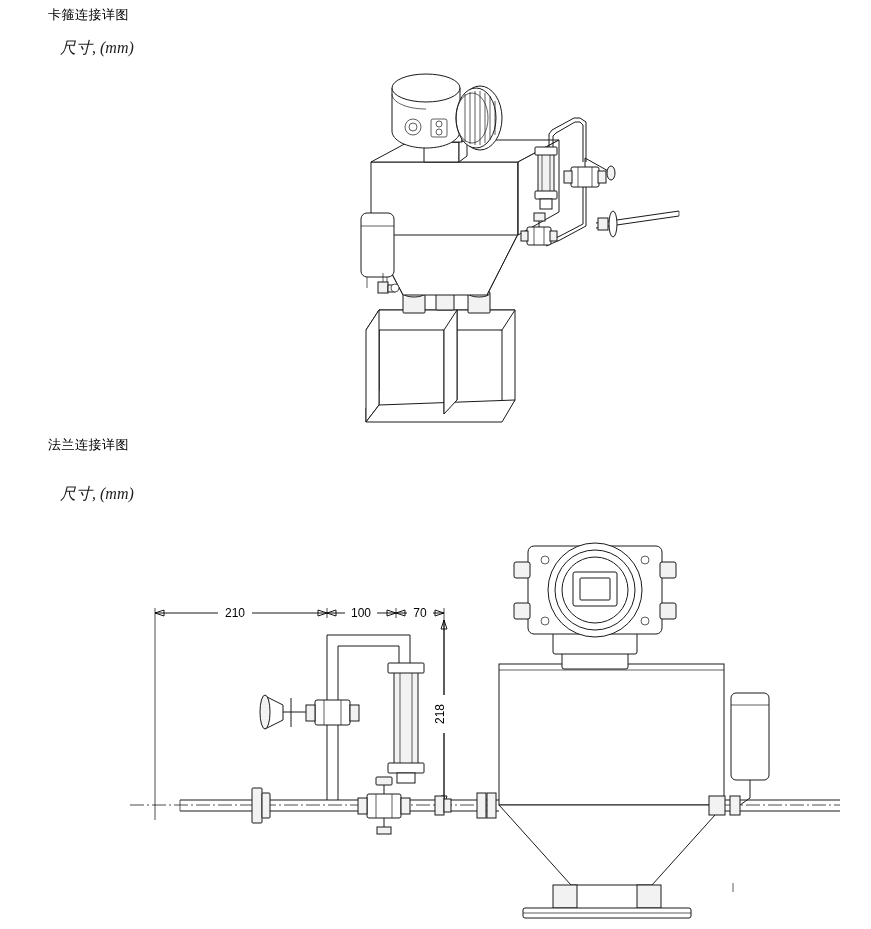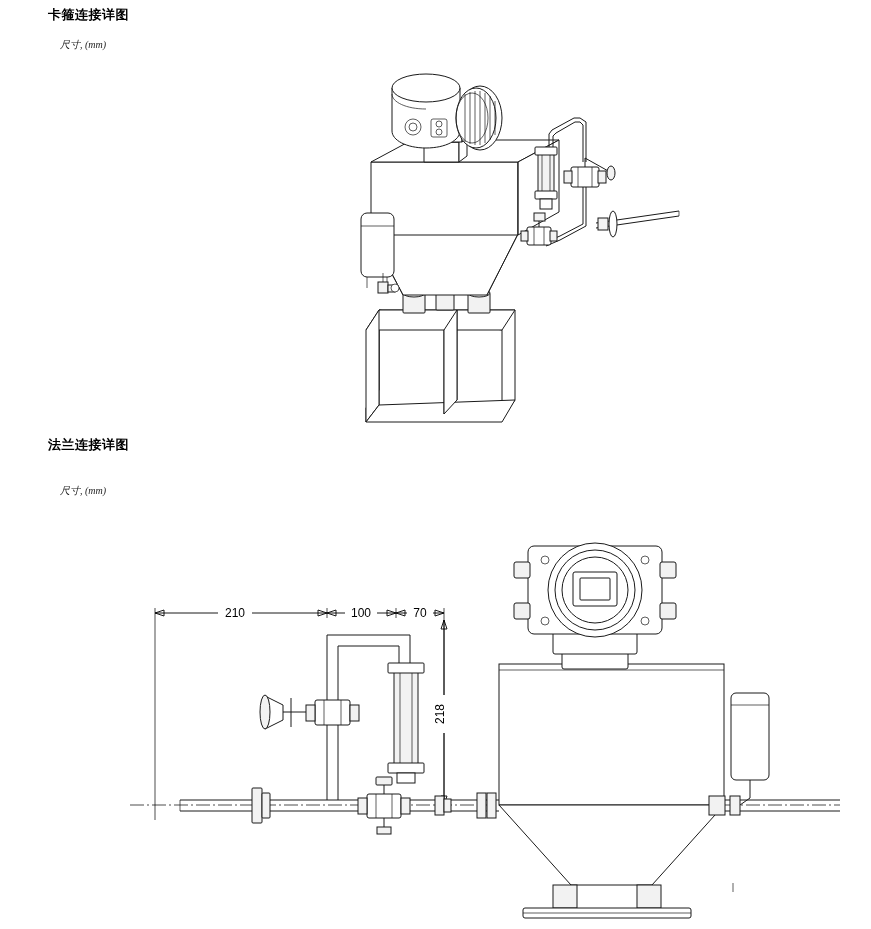--- a/index.html
+++ b/index.html
@@ -17,28 +17,28 @@
   }
   .page {
     position: absolute;
     top: 0; left: 0;
     width: 871px;
     height: 929px;
   }
   .section-title {
     position: absolute;
     font-size: 13px;
-    font-weight: bold;
+    font-weight: normal;
     letter-spacing: 0.5px;
     color: #000;
     white-space: nowrap;
   }
   .section-subtitle {
     position: absolute;
-    font-size: 10px;
+    font-size: 16px;
     font-style: italic;
     color: #222;
     white-space: nowrap;
     font-family: "Liberation Serif", serif;
   }
   #title-clamp { left: 48px;  top: 6px; }
   #sub-clamp   { left: 60px;  top: 38px; }
   #title-flange{ left: 48px;  top: 436px; }
   #sub-flange  { left: 60px;  top: 484px; }
 

